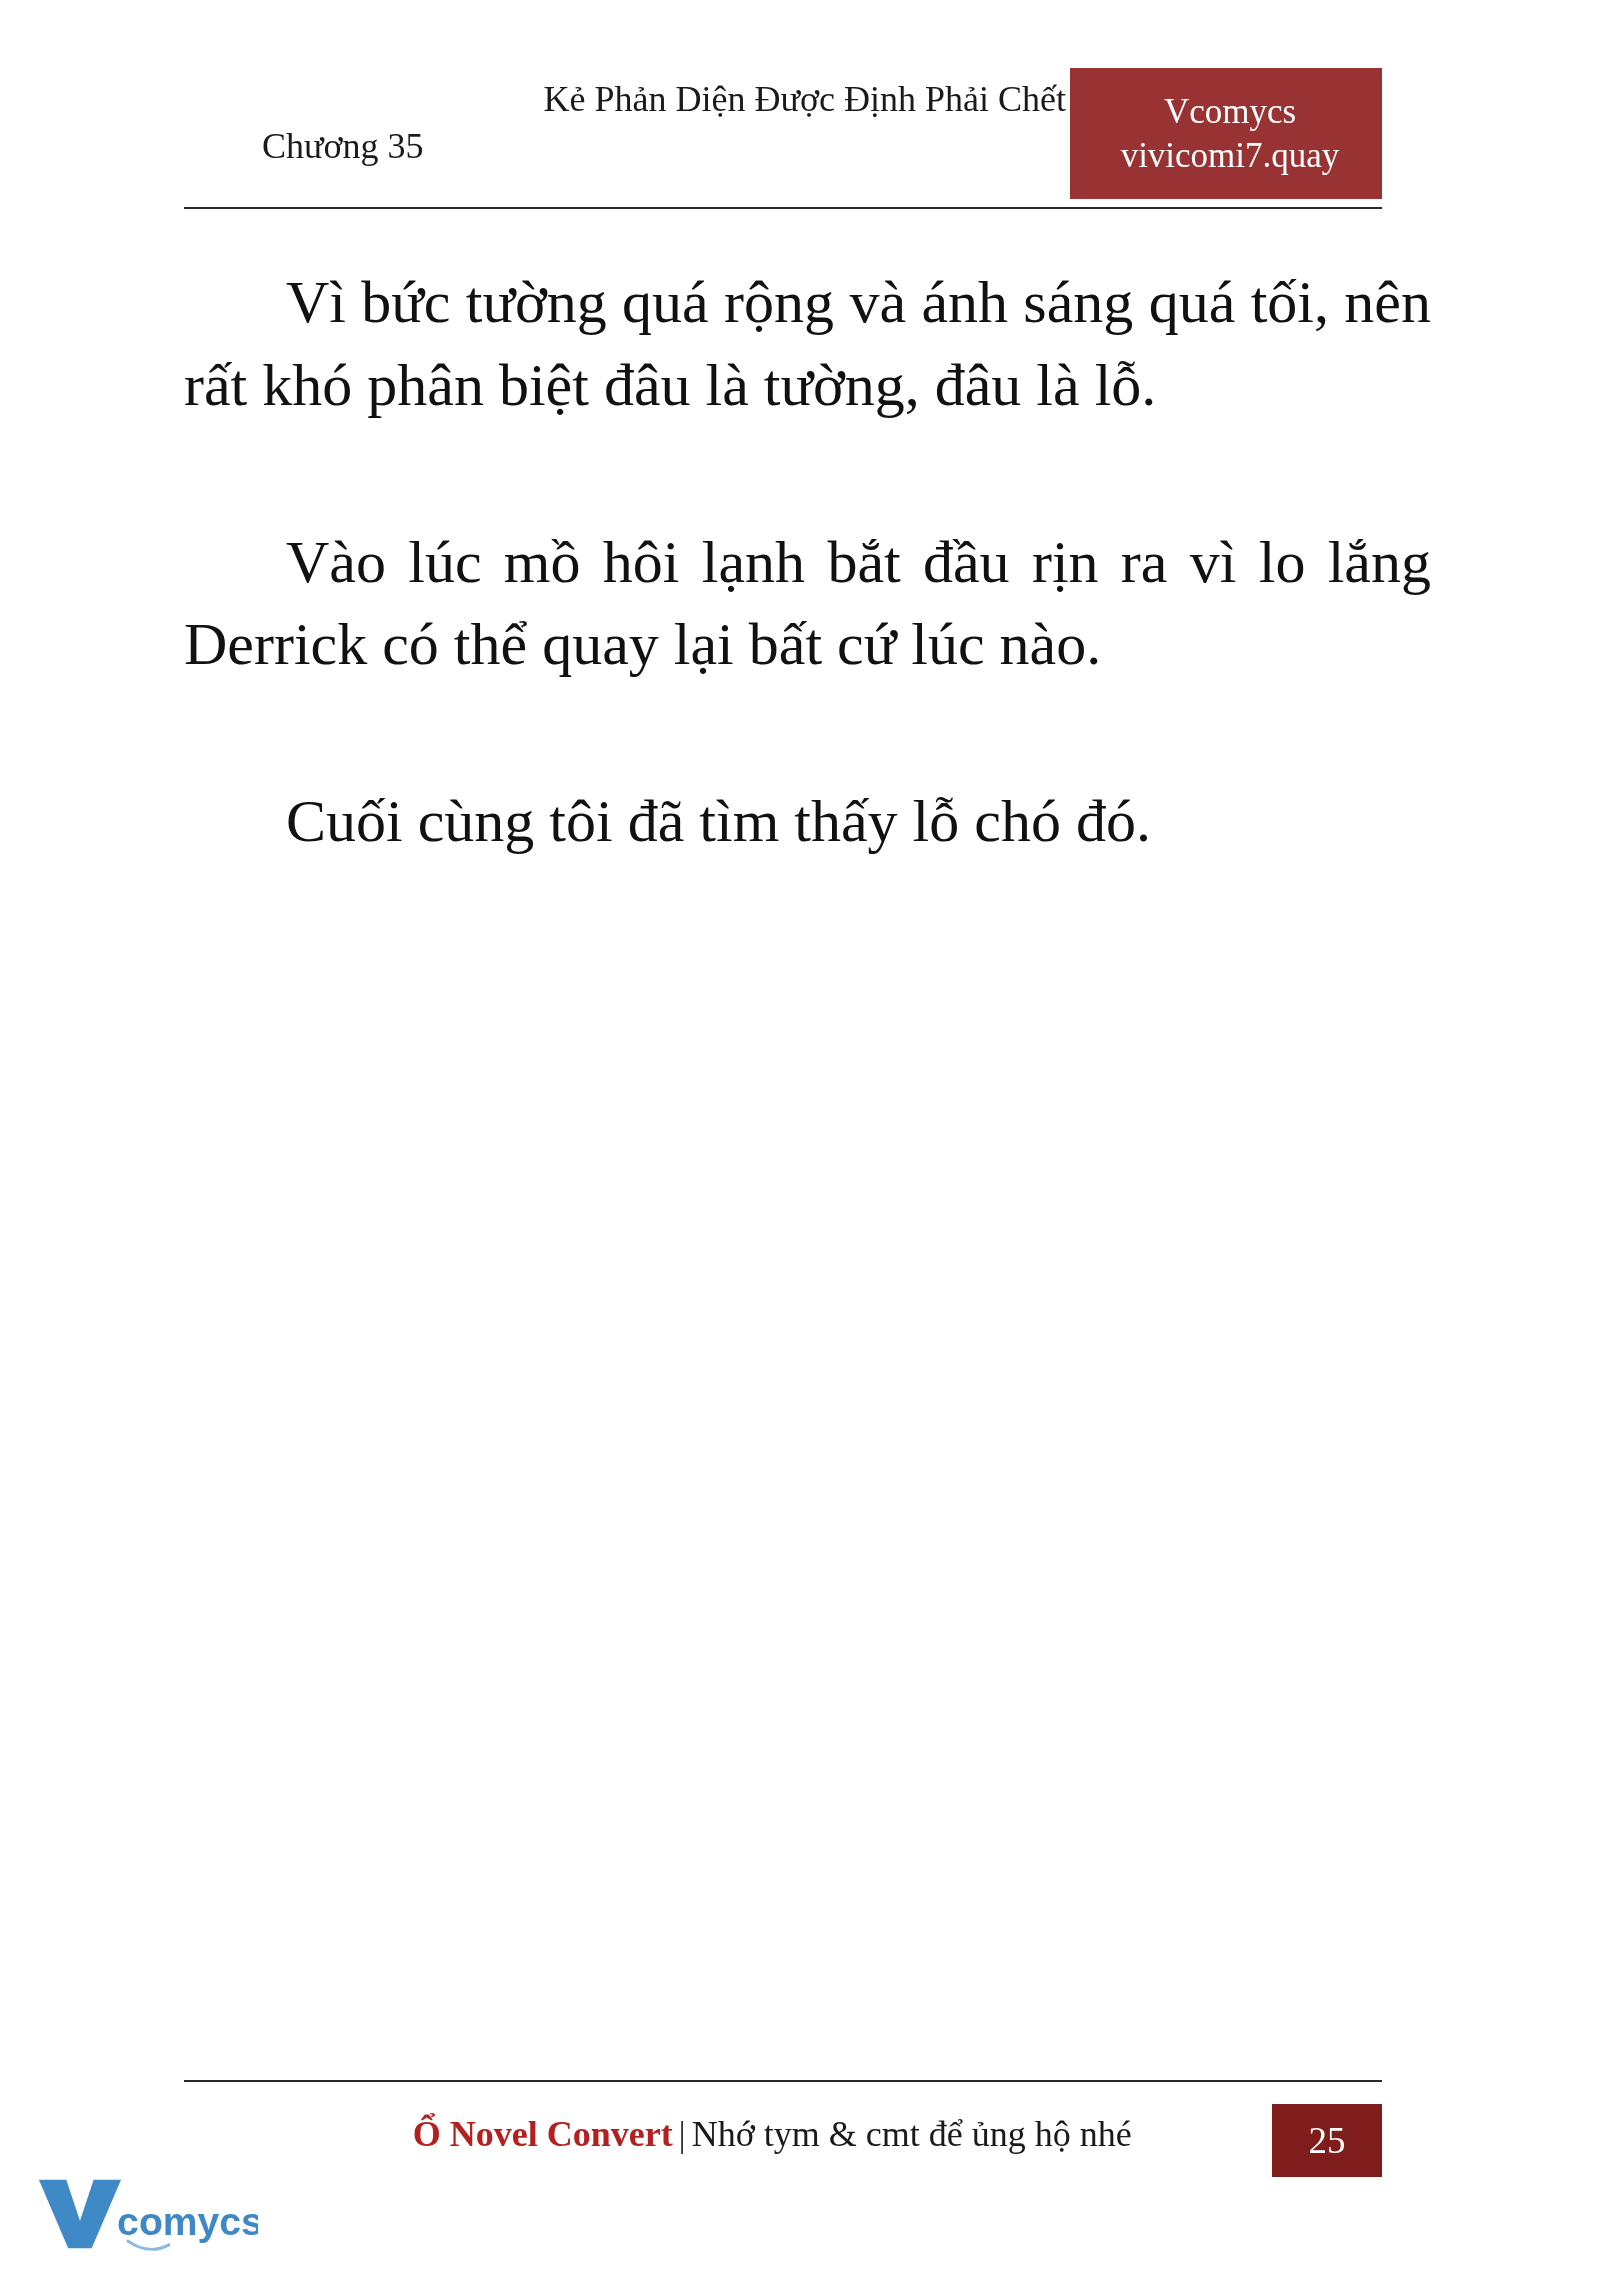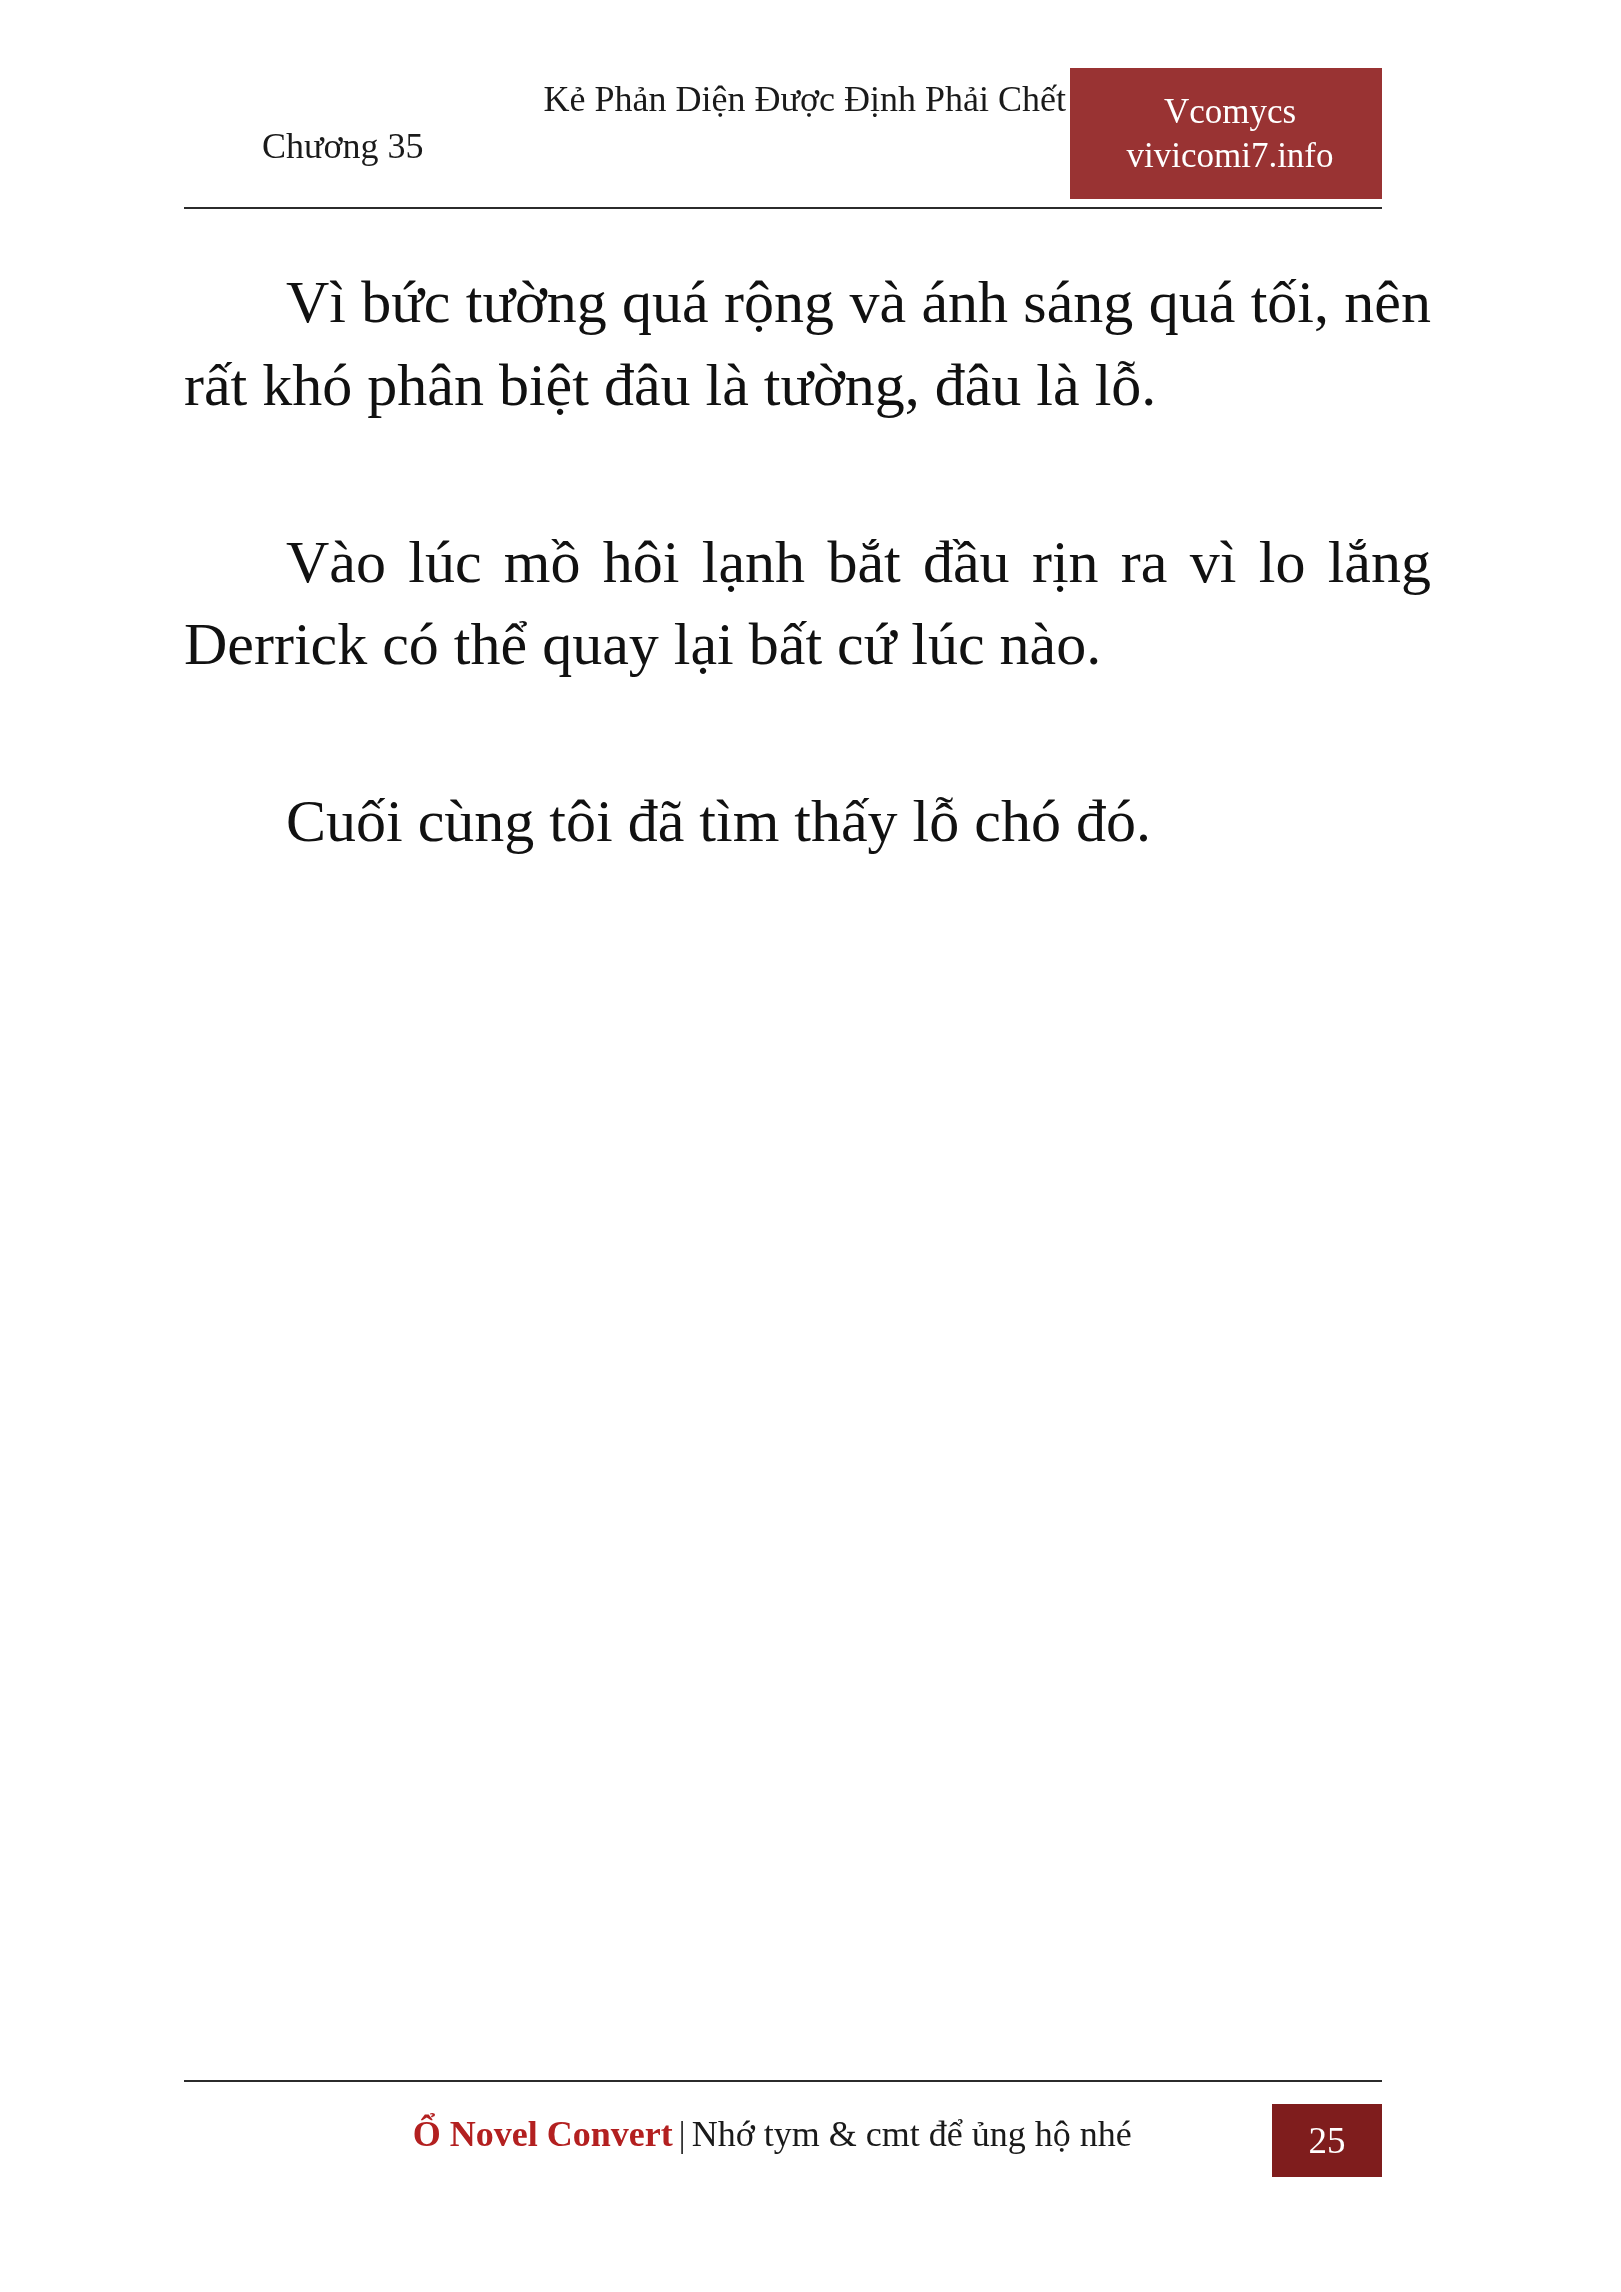--- a/index.html
+++ b/index.html
@@ -175,36 +175,49 @@
 </head>
 <body>
 
 <div class="page">
 
   <div class="header">
     <div class="header-title">Kẻ Phản Diện Được Định Phải Chết</div>
     <div class="header-chapter">Chương 35</div>
     <div class="header-badge">
       <span class="b1">Vcomycs</span>
-      <span class="b2">vivicomi7.info</span>
+      <span class="b2">vivicomi7.quay</span>
     </div>
     <div class="header-rule"></div>
   </div>
 
   <div class="content">
     <p class="para">Vì bức tường quá rộng và ánh sáng quá tối, nên rất khó phân biệt đâu là tường, đâu là lỗ.</p>
     <p class="para">Vào lúc mồ hôi lạnh bắt đầu rịn ra vì lo lắng Derrick có thể quay lại bất cứ lúc nào.</p>
     <p class="para">Cuối cùng tôi đã tìm thấy lỗ chó đó.</p>
   </div>
 
   <div class="footer">
     <div class="footer-rule"></div>
     <div class="footer-inner">
       <span class="footer-text">
         <span class="footer-brand">Ổ Novel Convert</span><span class="footer-sep">|</span><span class="footer-note">Nhớ tym &amp; cmt để ủng hộ nhé</span>
       </span>
     </div>
     <div class="footer-page">25</div>
   </div>
 
+  <div class="watermark">
+    <svg width="225" height="90" viewBox="0 0 230 92" xmlns="http://www.w3.org/2000/svg" aria-hidden="true">
+      <g fill="#2e7fc1">
+        <path d="M6 10 L34 10 L48 52 L62 10 L90 10 L60 80 L36 80 Z" opacity="0.92"></path>
+      </g>
+      <g fill="#2e7fc1" font-family="Liberation Sans, sans-serif" font-size="40" font-weight="bold" opacity="0.92">
+        <text x="86" y="66">comycs</text>
+      </g>
+      <g stroke="#2e7fc1" stroke-width="3" fill="none" opacity="0.55">
+        <path d="M96 72 q22 16 44 4"></path>
+      </g>
+    </svg>
+  </div>
 
 </div>
 
 
 </body></html>

